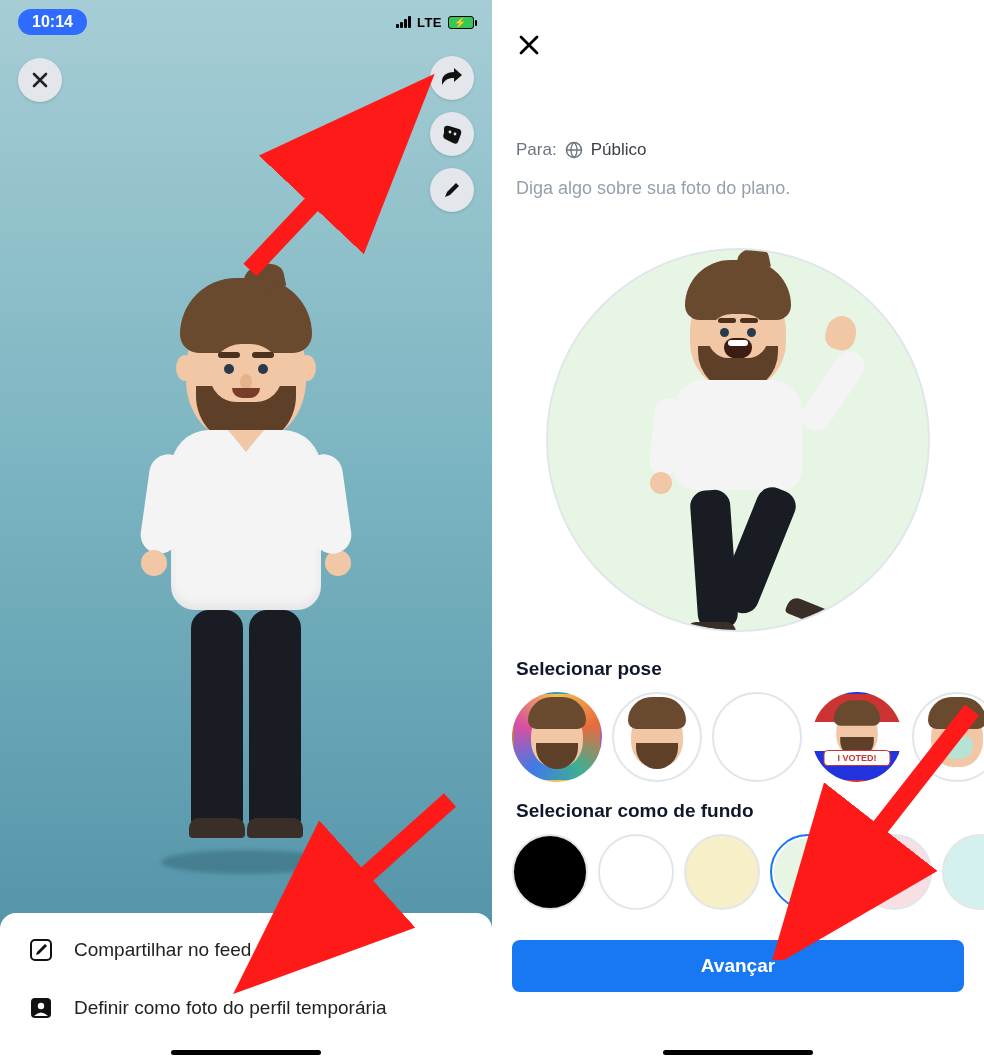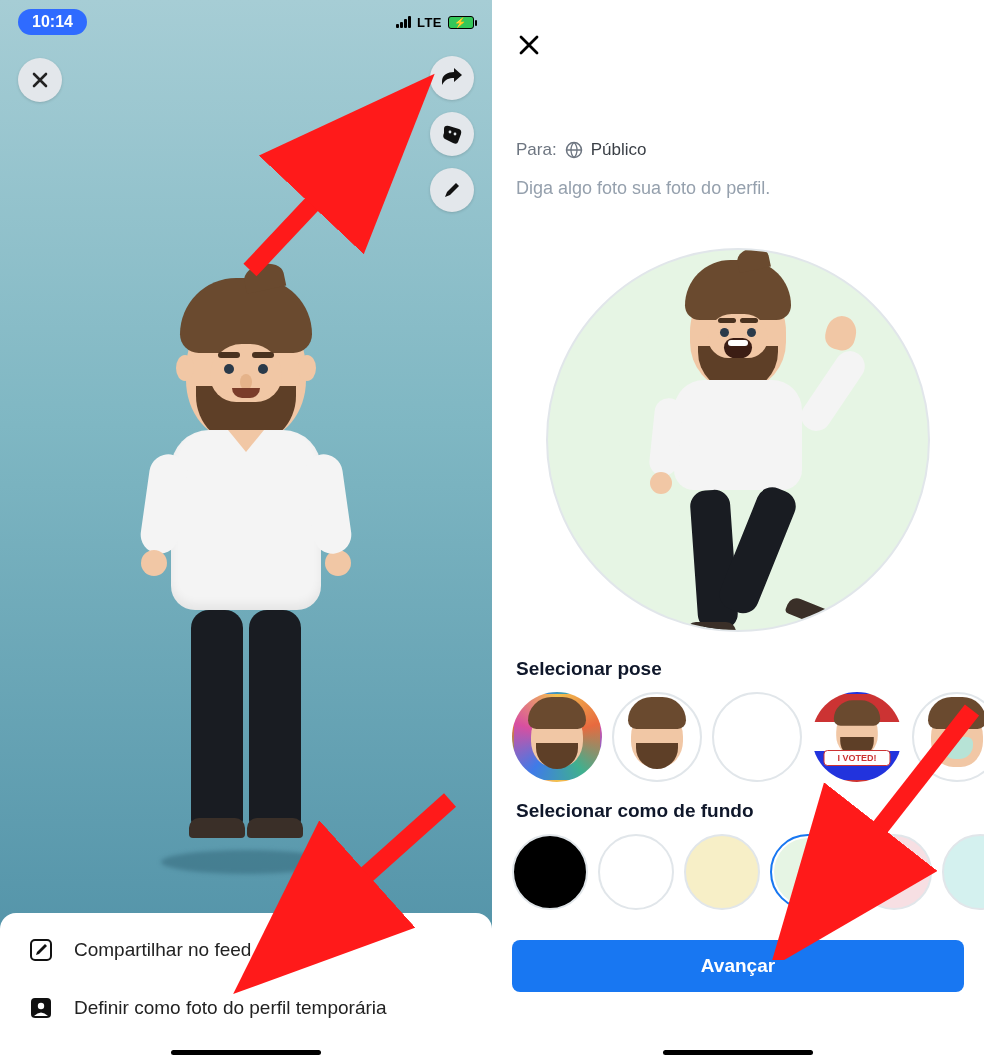--- a/index.html
+++ b/index.html
@@ -488,21 +488,21 @@
 
   <div class="meta-row">
     <span>Para:</span>
     <svg width="18" height="18" viewBox="0 0 18 18">
         <circle cx="9" cy="9" r="7.5" fill="none" stroke="#6d7580" stroke-width="1.5"></circle>
         <path d="M1.5 9 H16.5 M9 1.5 C5 5 5 13 9 16.5 M9 1.5 C13 5 13 13 9 16.5" stroke="#6d7580" stroke-width="1.3" fill="none"></path>
       </svg>
     <span class="pub">Público</span>
   </div>
 
-  <div class="caption-placeholder">Diga algo foto sua foto do perfil.</div>
+  <div class="caption-placeholder">Diga algo sobre sua foto do plano.</div>
 
   <div class="preview-circle">
     <div class="avatar-wave">
       <div class="head">
         <div class="hair"></div>
         <div class="beard"></div>
         <div class="face">
           <div class="brow-l"></div>
             <div class="brow-r"></div>
           <div class="eye-l"></div>

